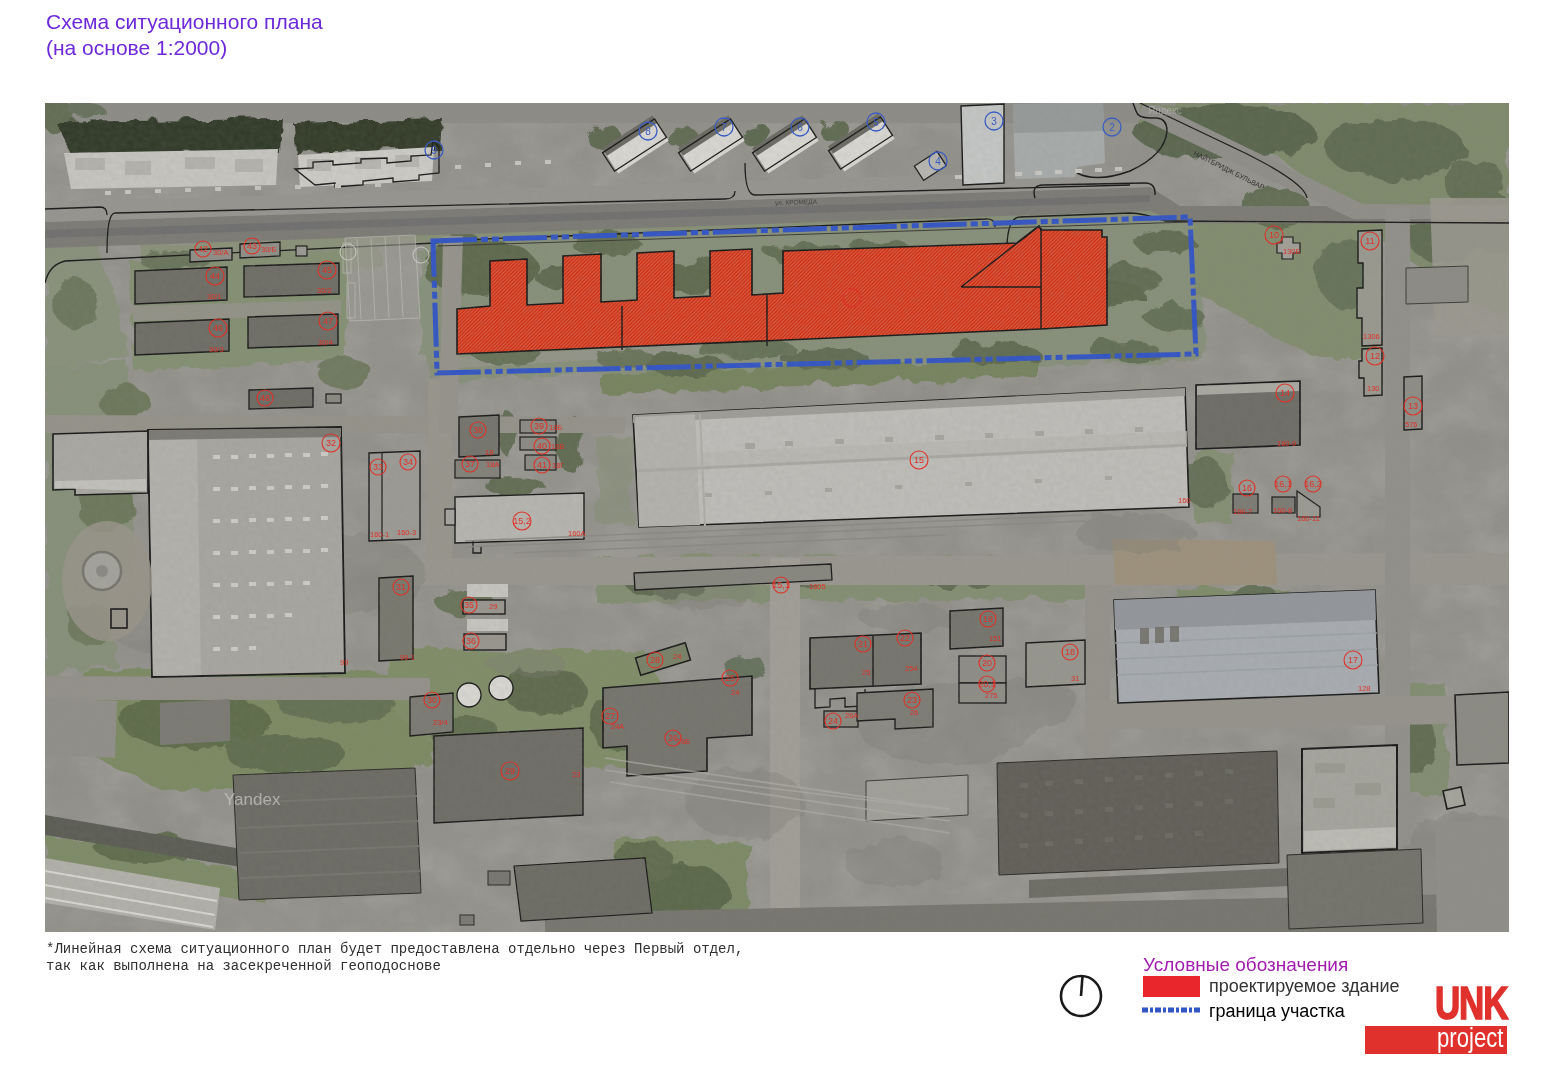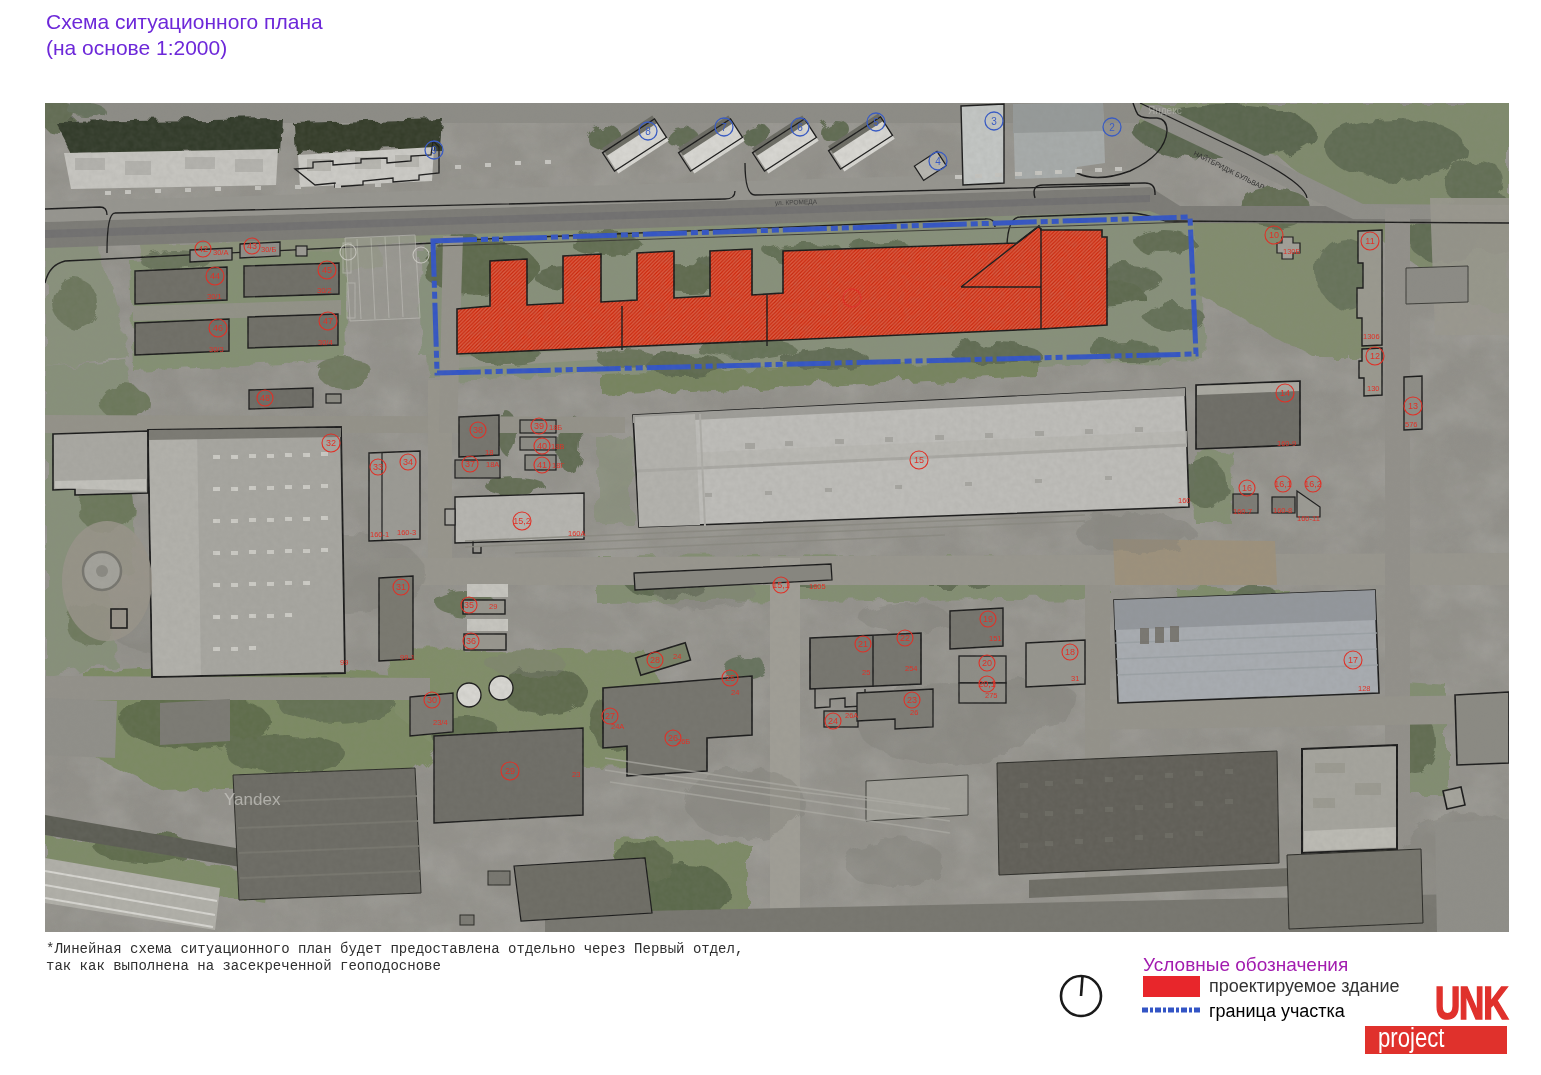--- a/index.html
+++ b/index.html
@@ -924,15 +924,15 @@
 </svg>
 
 <div class="abs" style="left:1209px;top:1001px;font-size:18px;color:#000000;">граница участка</div>
 
 <div class="abs" style="left:1435px;top:984px;width:70px;height:38px;overflow:visible;">
   <div style="font-size:46px;font-weight:bold;color:#e0312c;-webkit-text-stroke:1.6px #e0312c;transform:scaleX(0.76);transform-origin:left top;letter-spacing:-1.5px;line-height:38px;">UNK</div>
 </div>
 
 <div class="abs" style="left:1365px;top:1026px;width:142px;height:28px;background:#e0312c;"></div>
 
-<div class="abs" style="left:1378px;top:1024px;width:70px;">
+<div class="abs" style="left:1437px;top:1024px;width:70px;">
   <div style="font-size:27px;color:#ffffff;transform:scaleX(0.82);transform-origin:left top;line-height:28px;">project</div>
 </div>
 
 </body></html>

